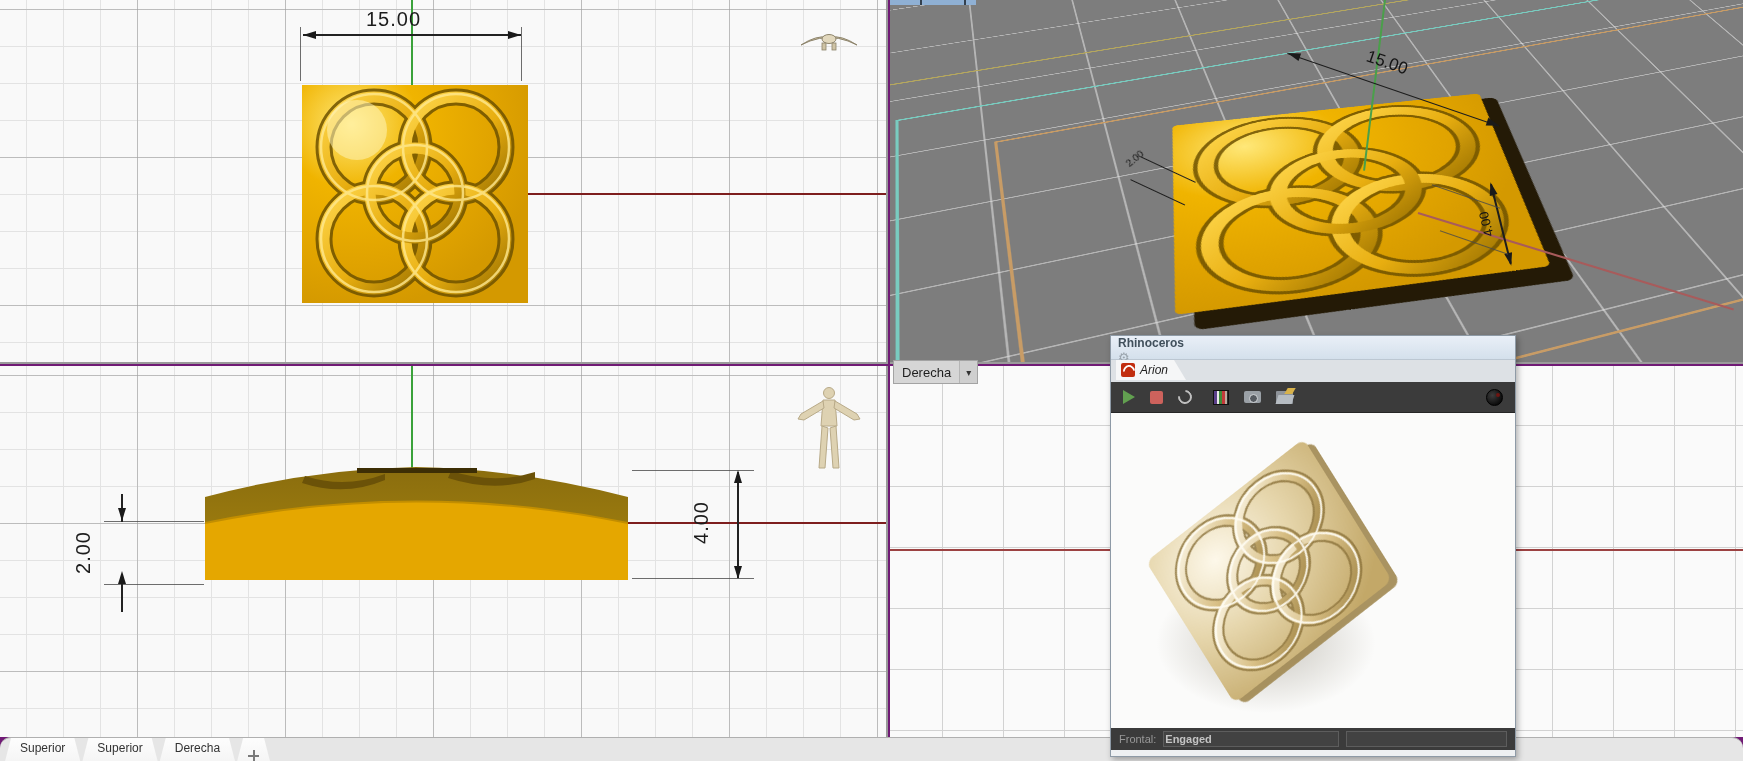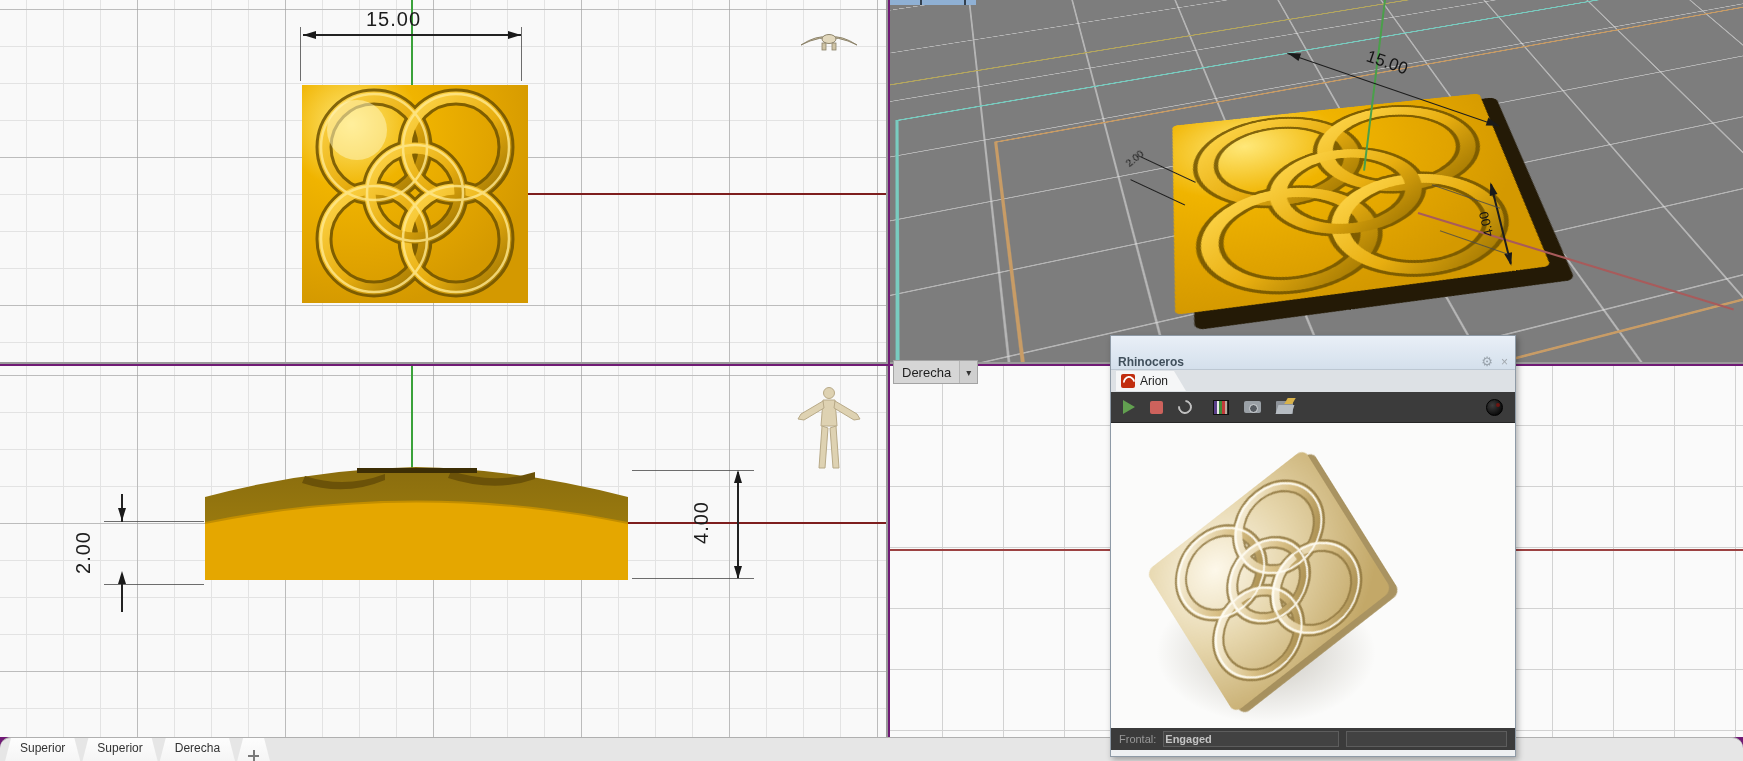--- a/index.html
+++ b/index.html
@@ -78,26 +78,26 @@
     background:linear-gradient(#fdfdfd,#f1f1f1); clip-path:polygon(9px 0,calc(100% - 9px) 0,100% 100%,0 100%);
     filter:drop-shadow(0 0 1px #9a9a9a); }
   .vtab-add { display:flex; align-items:center; justify-content:center; padding:0 14px; }
   .plus-icon { position:relative; width:11px; height:11px; }
   .plus-icon::before { content:""; position:absolute; left:4.5px; top:0; width:2px; height:11px; background:#7a7a7a; }
   .plus-icon::after  { content:""; position:absolute; top:4.5px; left:0; height:2px; width:11px; background:#7a7a7a; }
 
   
   .panel { position:absolute; left:1110px; top:335px; width:406px; height:422px; background:#ecedee;
     border:1px solid #8e9aa6; box-shadow:2px 3px 6px rgba(0,0,0,.3); z-index:10; display:flex; flex-direction:column; }
-  .p-title { height:34px; background:linear-gradient(#e9eff7,#d4e0ec); border-bottom:1px solid #bcc7d2;
-    display:flex; align-items:flex-end; padding:0 7px; }
+  .p-title { height:24px; background:linear-gradient(#e9eff7,#d4e0ec); border-bottom:1px solid #bcc7d2;
+    display:flex; align-items:flex-start; padding:0 7px;flex-direction:column; }
   .p-title .t { flex:1; font-size:12px; font-weight:bold; color:#41505c; }
   .p-title .gear { font-size:13px; color:#9aa4ad; margin-right:8px; }
   .p-title .close { font-size:12px; color:#a2a8ae; }
-  .p-tabs { height:22px; background:#dde1e5; display:flex; align-items:center; padding-left:5px; }
+  .p-tabs { height:22px; background:#dde1e5; display:flex; align-items:flex-start; padding-left:5px;font-style:italic; }
   .p-tab { height:20px; display:flex; align-items:center; gap:5px; padding:0 18px 0 5px; font-size:12px; color:#1d1d1d;
     background:#f5f6f7; clip-path:polygon(0 0,calc(100% - 12px) 0,100% 100%,0 100%); filter:drop-shadow(0 0 1px #9aa); }
   .arion-ic { position:relative; width:14px; height:14px; background:#c12d0f; border-radius:2px; }
   .arion-ic::after { content:""; position:absolute; left:2px; top:2px; width:8px; height:8px; border-radius:50%;
     border:2px solid #fff; border-bottom-color:transparent; border-right-color:transparent; transform:rotate(40deg); }
   .p-toolbar { height:30px; background:#3b3b3b; display:flex; align-items:center; gap:15px; padding:0 12px; }
   .tb { display:flex; align-items:center; justify-content:center; }
   .i-play { width:0; height:0; border-left:12px solid #62a050; border-top:7px solid transparent; border-bottom:7px solid transparent; }
   .i-stop { width:13px; height:13px; background:#cd625c; border-radius:2px; }
   .i-reset { width:14px; height:14px; border:2.5px solid #bfbfbf; border-top-color:transparent; border-radius:50%; transform:rotate(-40deg); }

